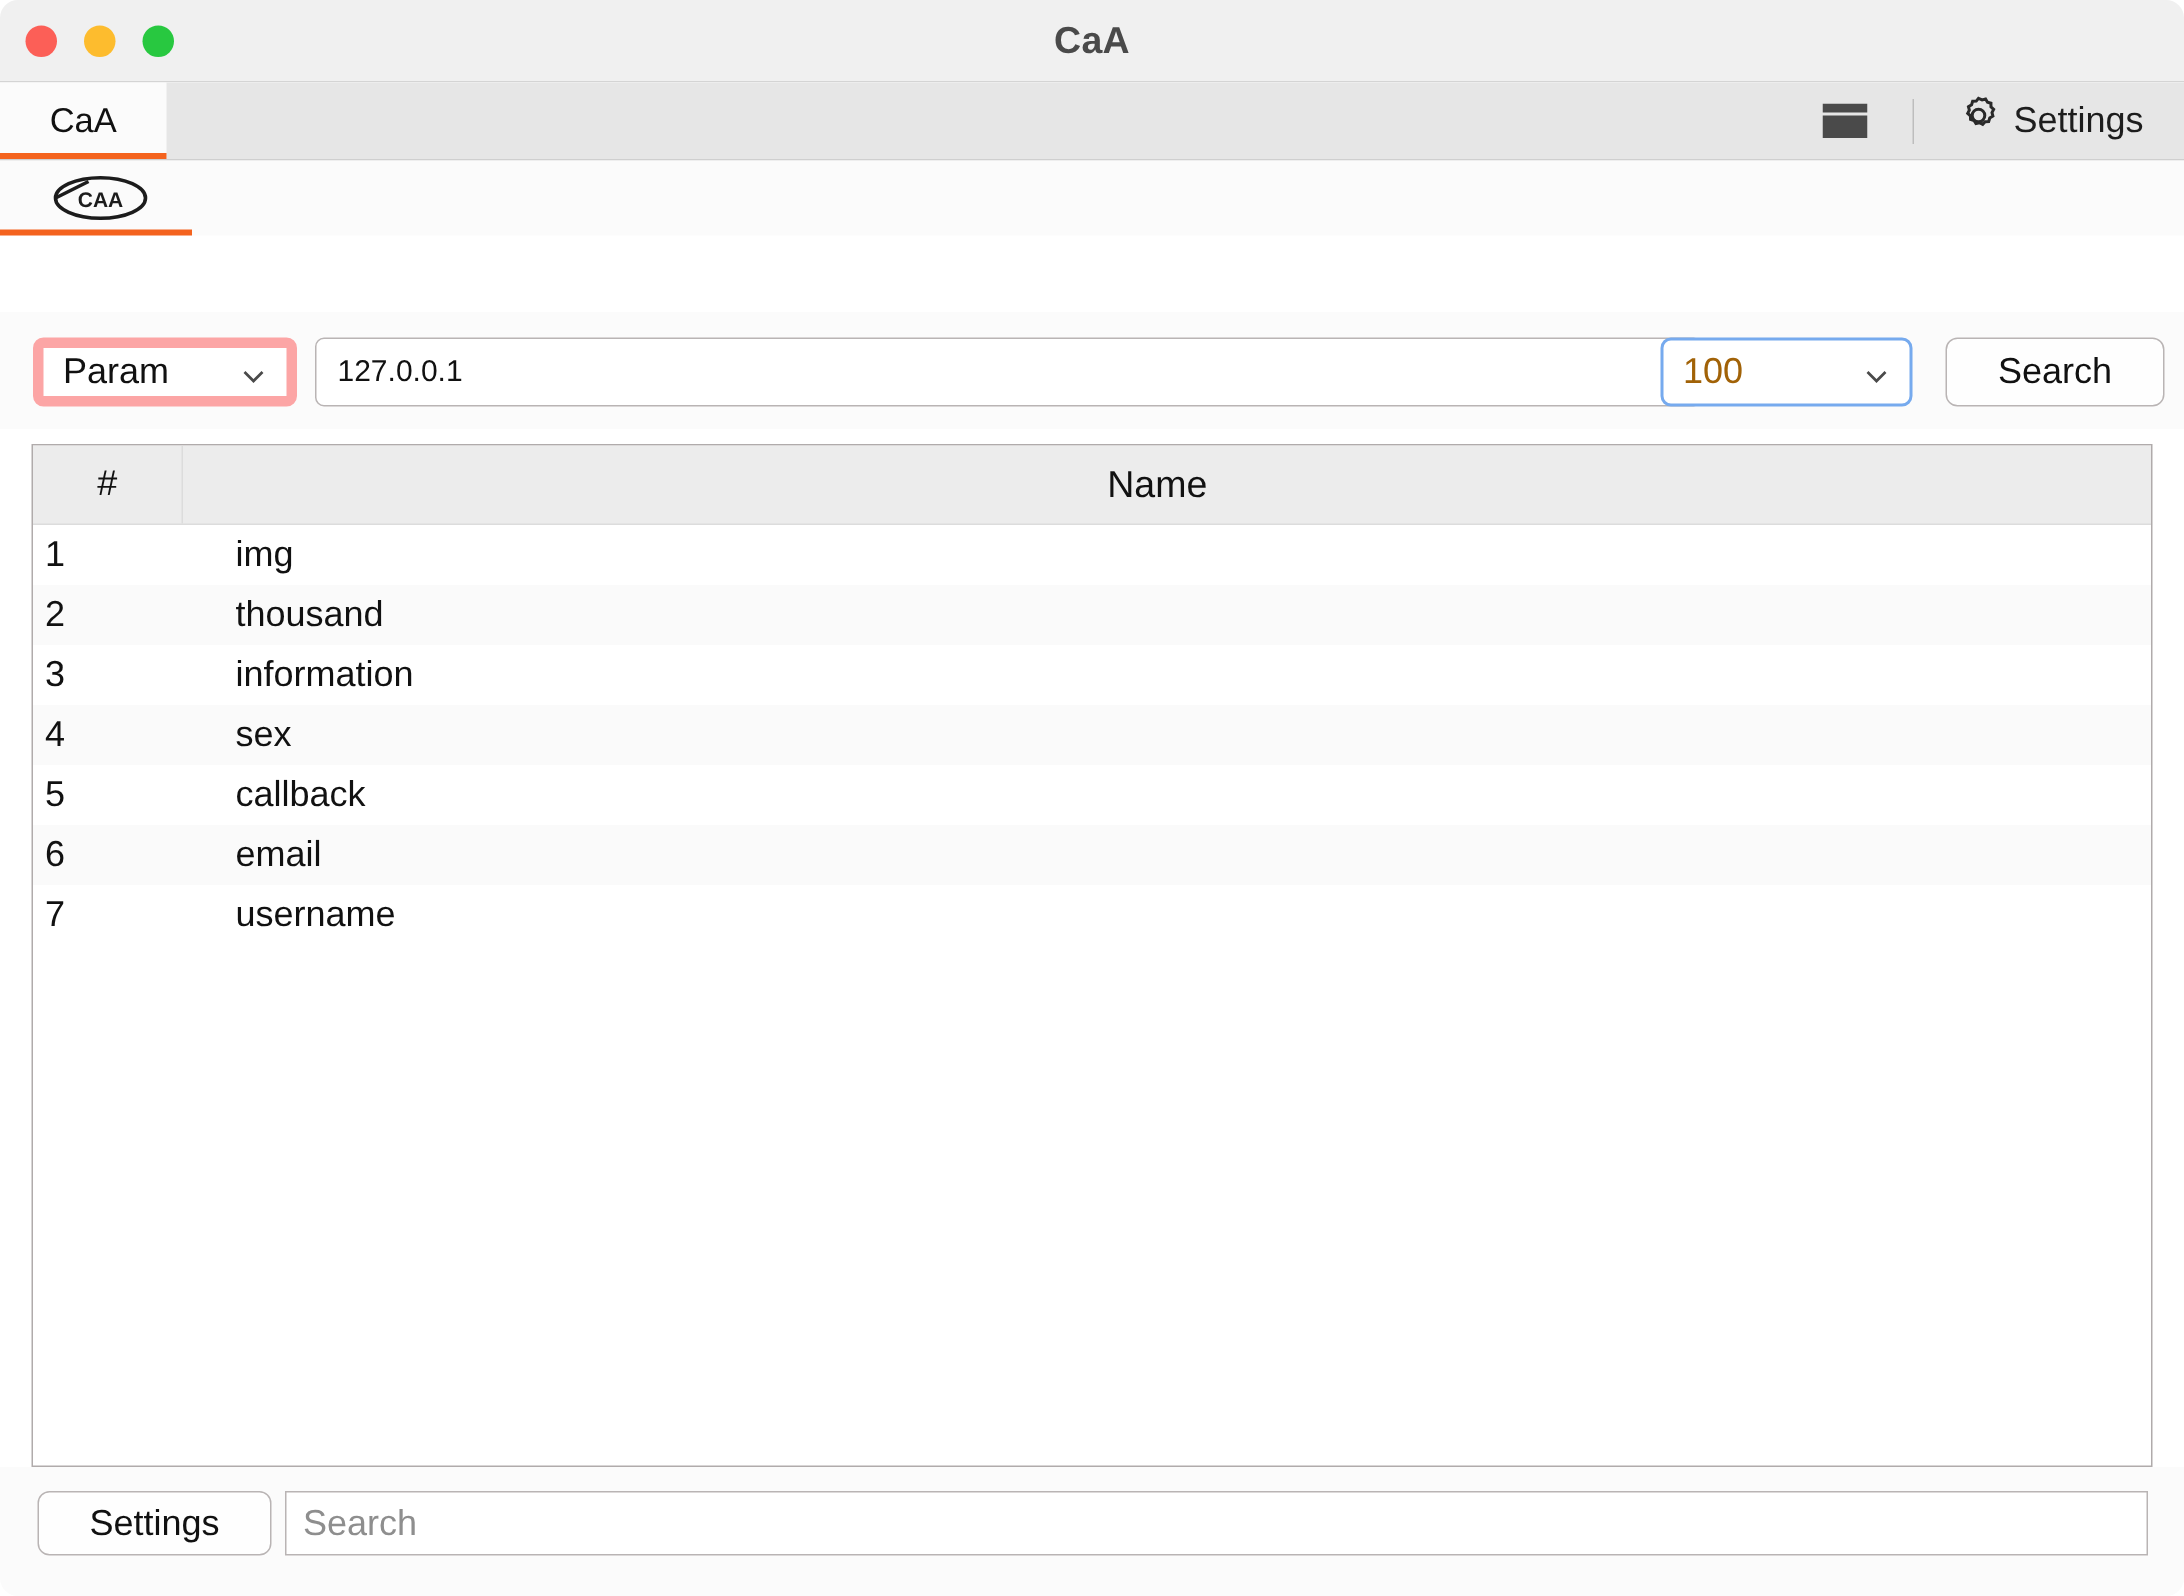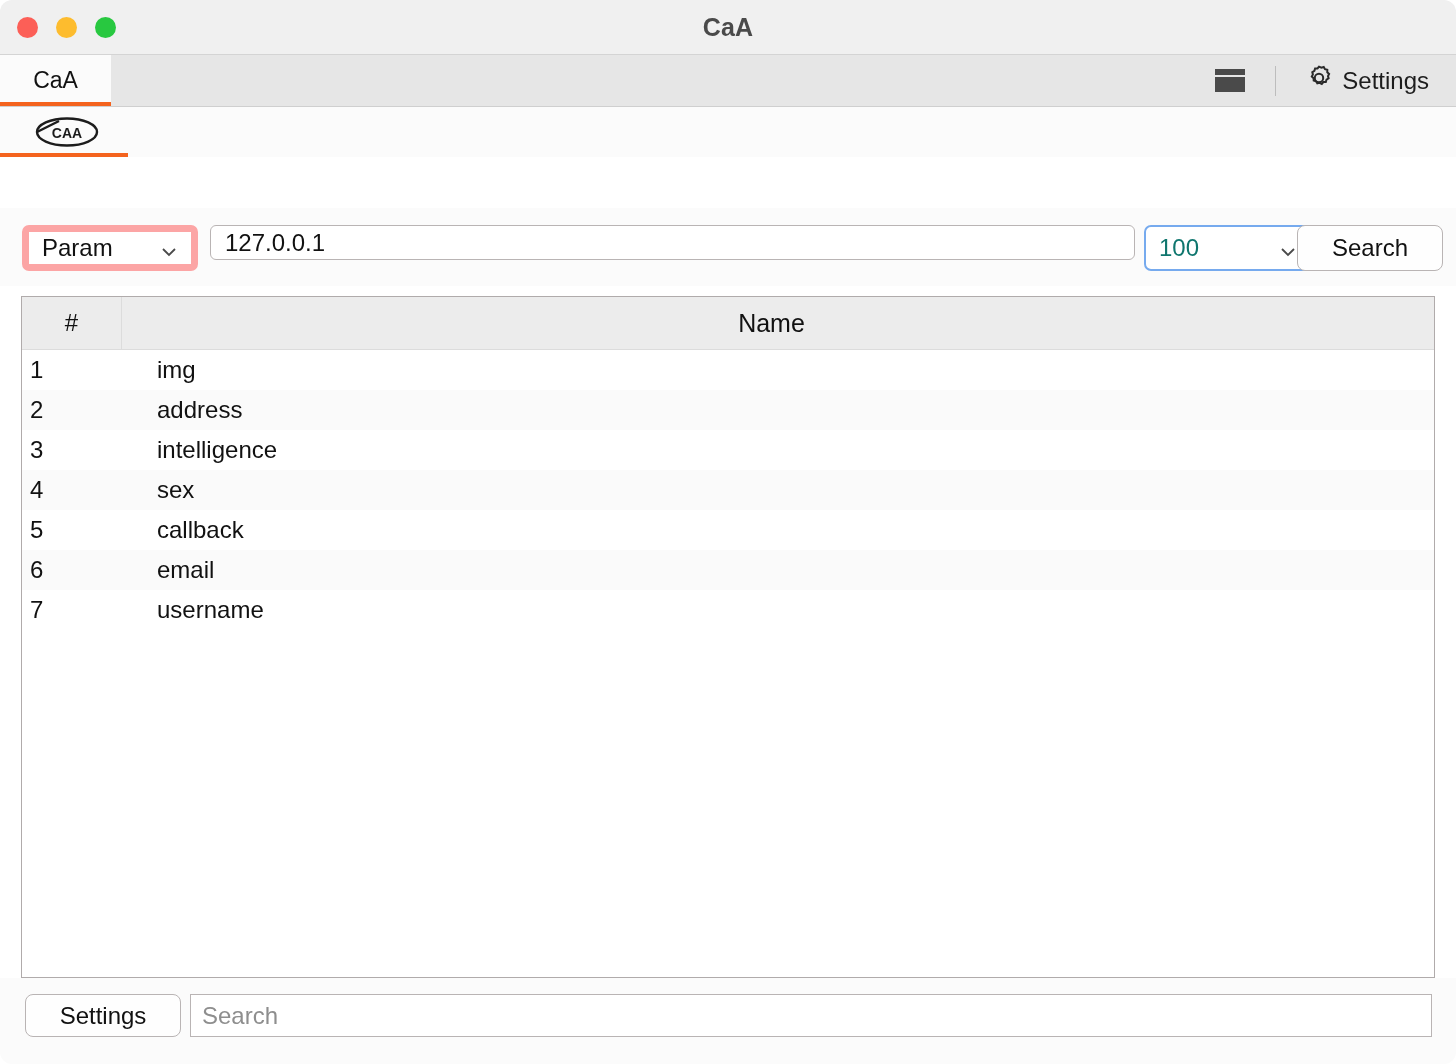--- a/index.html
+++ b/index.html
@@ -196,44 +196,44 @@
   }
   .sel-param .caret,
   .sel-count .caret {
     position: absolute;
     right: 13px;
     width: 18px; height: 18px;
   }
   .url-input {
     position: absolute;
     left: 210px; top: 17px;
-    width: 925px; height: 35px;
+    width: 925px; height: 46px;
     background: #fff;
     border: 1px solid #b9b4b4;
     border-radius: 6px;
     box-sizing: border-box;
     display: flex;
     align-items: center;
     padding: 0 14px;
-    font-size: 24px;
+    font-size: 20px;
     color: #111;
   }
   .sel-count {
     position: absolute;
-    left: 1144px; top: 17px;
+    left: 1107px; top: 17px;
     width: 168px; height: 46px;
     background: #fff;
     border: 2px solid #76aaee;
     border-radius: 7px;
     box-sizing: border-box;
     display: flex;
     align-items: center;
     padding: 0 13px;
     font-size: 24px;
-    color: #0f766e;
+    color: #a16207;
   }
   .btn-search {
     position: absolute;
     left: 1297px; top: 17px;
     width: 146px; height: 46px;
     background: #fefefe;
     border: 1px solid #b9b4b4;
     border-radius: 8px;
     box-sizing: border-box;
     display: flex;
@@ -441,25 +441,25 @@
       <div class="th-num">#</div>
       <div class="th-name">Name</div>
     </div>
     <div class="tbody">
         <div class="trow">
           <div class="td-num">1</div>
           <div class="td-name">img</div>
         </div>
         <div class="trow alt">
           <div class="td-num">2</div>
-          <div class="td-name">address</div>
+          <div class="td-name">thousand</div>
         </div>
         <div class="trow">
           <div class="td-num">3</div>
-          <div class="td-name">intelligence</div>
+          <div class="td-name">information</div>
         </div>
         <div class="trow alt">
           <div class="td-num">4</div>
           <div class="td-name">sex</div>
         </div>
         <div class="trow">
           <div class="td-num">5</div>
           <div class="td-name">callback</div>
         </div>
         <div class="trow alt">

